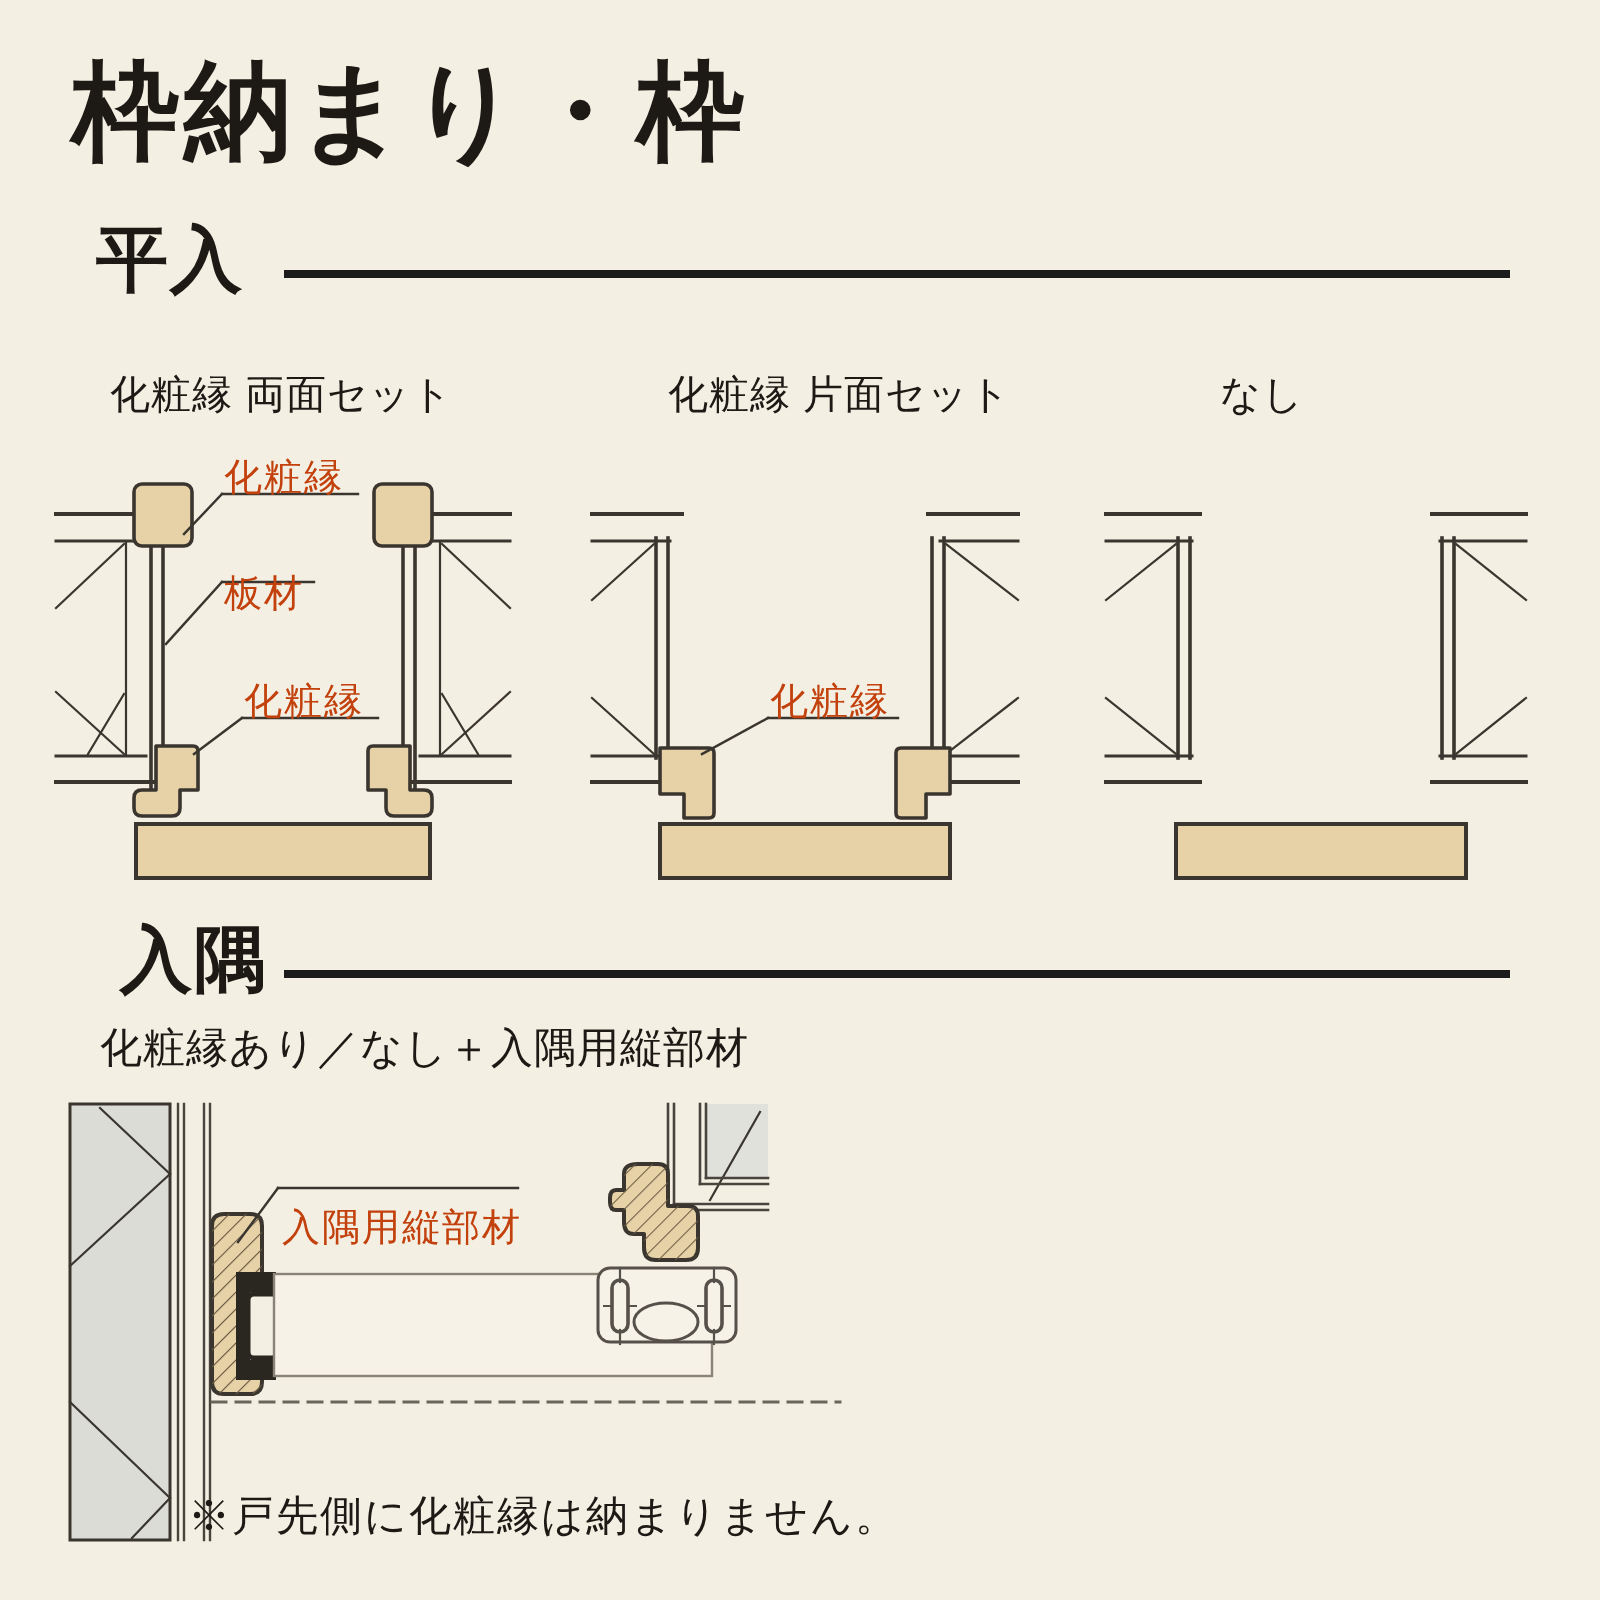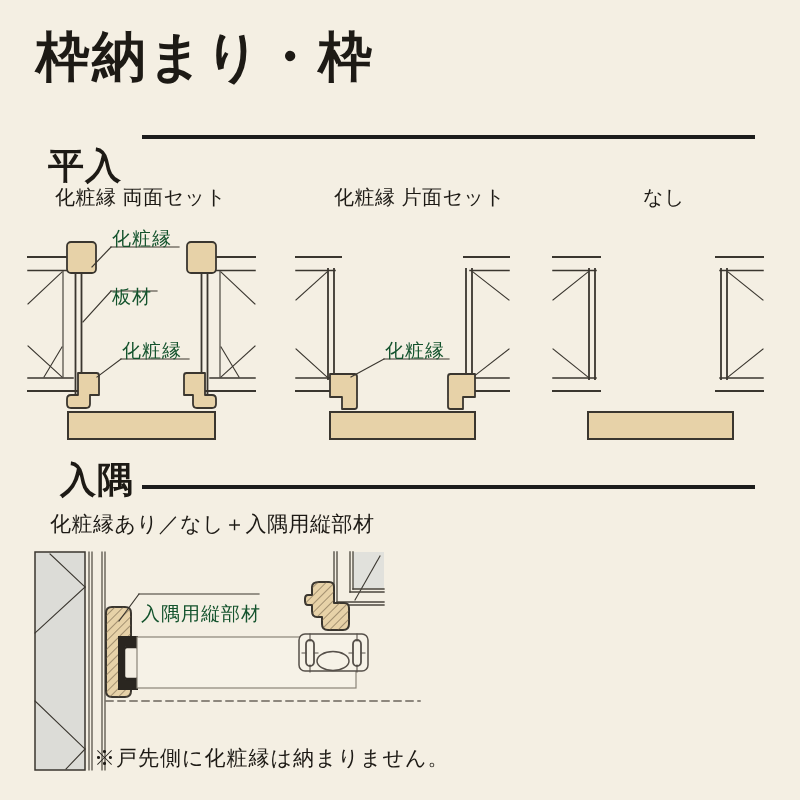--- a/index.html
+++ b/index.html
@@ -14,36 +14,36 @@
     left:36px;top:24px;
     font-size:54px;font-weight:800;letter-spacing:2px;line-height:1.2;text-align:right;
   }
   .sec-heading{
     font-size:36px;font-weight:800;letter-spacing:1px;line-height:1.0;
   }
   .sec-rule{
     height:4px;background:#1c1c1c;width:613px;left:142px;
   }
   .col-label{font-size:20px;font-weight:500;letter-spacing:0.5px;text-align:right;}
-  .callout{font-size:19px;letter-spacing:1px;color:#14532d;}
+  .callout{font-size:19px;letter-spacing:1px;color:#c2410c;}
   .subtitle{font-size:21px;letter-spacing:0.5px;}
   .note{font-size:21px;letter-spacing:1px;}
   svg{position:absolute;left:0;pointer-events:none;}
 </style>
 </head>
 <body>
 
 <div class="abs page-title">枠納まり・枠</div>
 
-<div class="abs sec-heading" style="left:48px;top:112px;margin-top:36px;">平入</div>
+<div class="abs sec-heading" style="left:48px;top:112px;">平入</div>
 <div class="abs sec-rule" style="top:135px;"></div>
 
 <div class="abs col-label" style="left:55px;top:184px;">化粧縁 両面セット</div>
 <div class="abs col-label" style="left:334px;top:184px;">化粧縁 片面セット</div>
-<div class="abs col-label" style="left:643px;top:184px;font-family:Liberation Serif, serif;">なし</div>
+<div class="abs col-label" style="left:610px;top:184px;font-family:Liberation Serif, serif;">なし</div>
 
 <svg width="800" height="245" viewBox="0 215 800 245" style="top:215px;">
   <g stroke="#3a362f" fill="none" stroke-linecap="square">
 
     <g>
 
       <g>
         <line x1="28" y1="257" x2="77" y2="257" stroke-width="2"></line>
         <line x1="28" y1="270.5" x2="73" y2="270.5" stroke-width="1.5"></line>
         <line x1="28" y1="378" x2="73" y2="378" stroke-width="1.5"></line>

